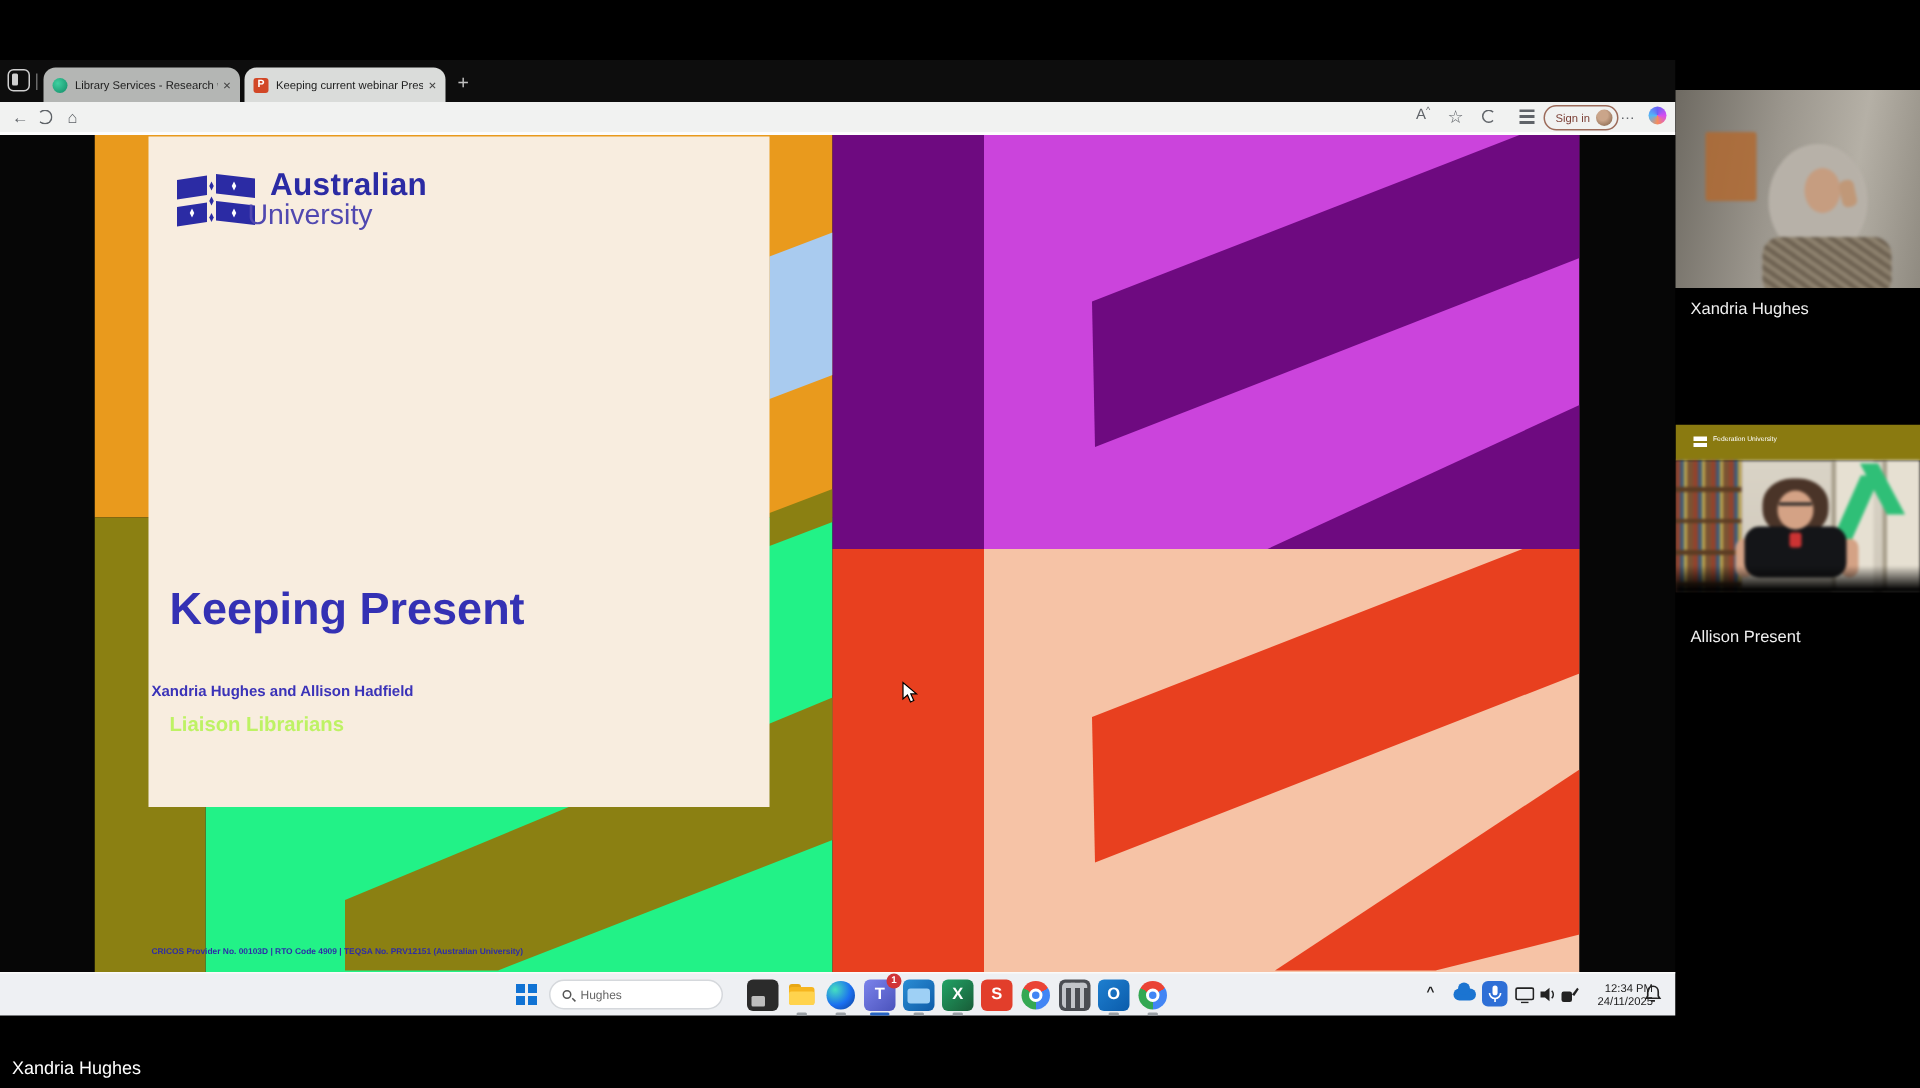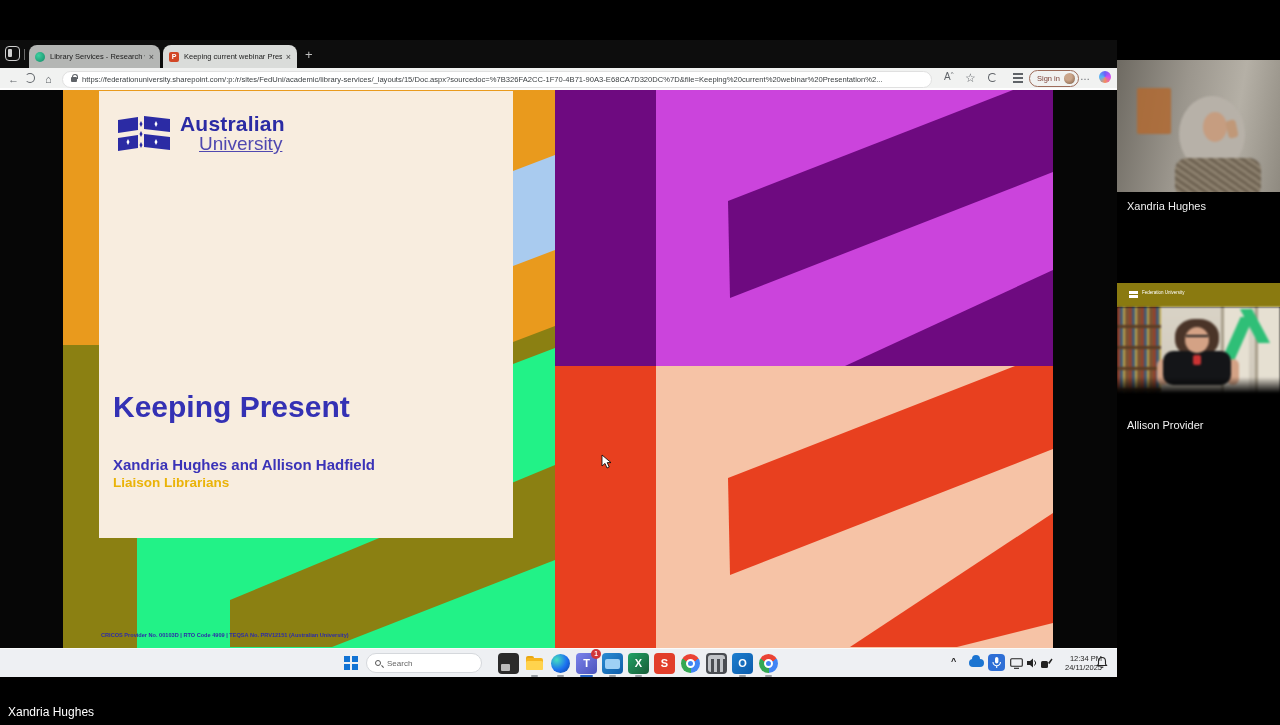--- a/index.html
+++ b/index.html
@@ -40,24 +40,24 @@
   .signin .av { width:11px; height:11px; border-radius:50%; background:radial-gradient(circle at 40% 35%, #caa58a 35%, #7a5a42); }
   .copilot { left:1099px; top:71px; width:12px; height:12px; border-radius:50%; background:conic-gradient(#6a61f7, #d64df0, #f78c5a, #52b7f7, #6a61f7); }
 
   .whline { left:0; top:88px; width:1117px; height:2px; background:#fdfdfd; }
   .content { left:0; top:90px; width:1117px; height:558px; background:#060606; }
   .slide { left:63px; top:0; width:990px; height:558px; }
 
   
   .logo-flag { left:55px; top:25px; }
   .logo-word1 { left:117px; top:22px; font-size:21px; font-weight:bold; color:#2b2ba4; letter-spacing:0.2px; }
-  .logo-word2 { left:136px; top:43px; font-size:19px; font-weight:normal; color:#5048b0;text-decoration:underline; }
+  .logo-word2 { left:102px; top:43px; font-size:19px; font-weight:normal; color:#5048b0; }
   .s-title { left:50px; top:300px; font-size:30px; font-weight:600; color:#3431b4; }
-  .s-sub1 { left:50px; top:366px; font-size:15px; font-weight:bold; color:#3b33b8; }
-  .s-sub2 { left:50px; top:385px; font-size:13.5px; font-weight:bold; color:#eab308; }
+  .s-sub1 { left:38px; top:366px; font-size:10px; font-weight:bold; color:#3b33b8; }
+  .s-sub2 { left:50px; top:385px; font-size:13.5px; font-weight:bold; color:#bef264; }
   .s-foot { left:38px; top:542px; font-size:5.6px; font-weight:bold; color:#2d2ca8; }
 
   
   .taskbar { left:0; top:648px; width:1117px; height:29px; background:#eef0f3; border-top:1px solid #fafafa; }
   .start { left:344px; top:656px; width:14px; height:14px; background:
       conic-gradient(from 0deg, #1173d4 0 90deg, #1173d4 0); }
   .start i { position:absolute; background:#eef0f3; }
   .searchpill { left:366px; top:653px; width:116px; height:20px; background:#fff; border:1px solid #d5d8dc; border-radius:10px; display:flex; align-items:center; padding:0 8px; }
   .searchpill .mag { width:6px; height:6px; border:1.2px solid #555; border-radius:50%; position:relative; margin-right:6px; flex:none; }
   .searchpill .mag:after { content:""; position:absolute; left:5px; top:5px; width:3px; height:1.2px; background:#555; transform:rotate(45deg); }
@@ -142,24 +142,20 @@
     <div class="abs wctl" style="left:1052px">—</div>
     <div class="abs wctl" style="left:1078px">□</div>
     <div class="abs wctl" style="left:1103px">×</div>
   </div>
 
   <div class="abs toolbar"></div>
   <div class="abs nav-glyph" style="left:8px">←</div>
   <div class="abs refresh-ring"></div>
   <div class="abs nav-glyph" style="left:45px">⌂</div>
 
-  <div class="abs urlpill">
-    <span class="lock"></span>
-    <span class="urltext">https://federationuniversity.sharepoint.com/:p:/r/sites/FedUni/academic/library-services/_layouts/15/Doc.aspx?sourcedoc=%7B326FA2CC-1F70-4B71-90A3-E68CA7D320DC%7D&amp;file=Keeping%20current%20webinar%20Presentation%2...</span>
-  </div>
 
   <div class="abs tb-ic" style="left:944px"><span>A</span><span class="ra-caret">^</span></div>
   <div class="abs tb-ic" style="left:965px; font-size:12px">☆</div>
   <div class="abs essentials"></div>
   <div class="abs coll-lines"></div>
   <div class="abs signin">
     <span class="s">Sign in</span>
     <span class="av"></span>
   </div>
   <div class="abs tb-ic" style="left:1080px">…</div>
@@ -224,21 +220,21 @@
 
   <div class="abs taskbar"></div>
 
   <div class="abs start">
     <i style="left:6px; top:0; width:2px; height:14px;"></i>
     <i style="left:0; top:6px; width:14px; height:2px;"></i>
   </div>
 
   <div class="abs searchpill">
     <span class="mag"></span>
-    <span class="ph">Search</span>
+    <span class="ph">Hughes</span>
   </div>
 
   <div class="abs tbi" style="left:498px; background:#2b2b2b;">
     <i style="position:absolute; left:3px; bottom:3px; width:9px; height:7px; background:#bdbdbd; border-radius:1px;"></i>
   </div>
   <div class="abs tbi" style="left:524px;">
     <i class="folder-tab"></i>
       <i class="folder-back"></i>
       <i class="folder-front"></i>
   </div>
@@ -336,17 +332,17 @@
       <div class="hair2"></div>
       <div class="arm2l"></div>
       <div class="arm2r"></div>
       <div class="body2"></div>
       <div class="face2"></div>
       <div class="glasses"></div>
       <div class="lanyard"></div>
       <div class="fade2"></div>
     </div>
   </div>
-  <div class="abs vname" style="left:1127px; top:419px;">Allison Provider</div>
+  <div class="abs vname" style="left:1127px; top:419px;">Allison Present</div>
 
   <div class="abs overlay-name">Xandria Hughes</div>
 
 </div>
 
 </body></html>

